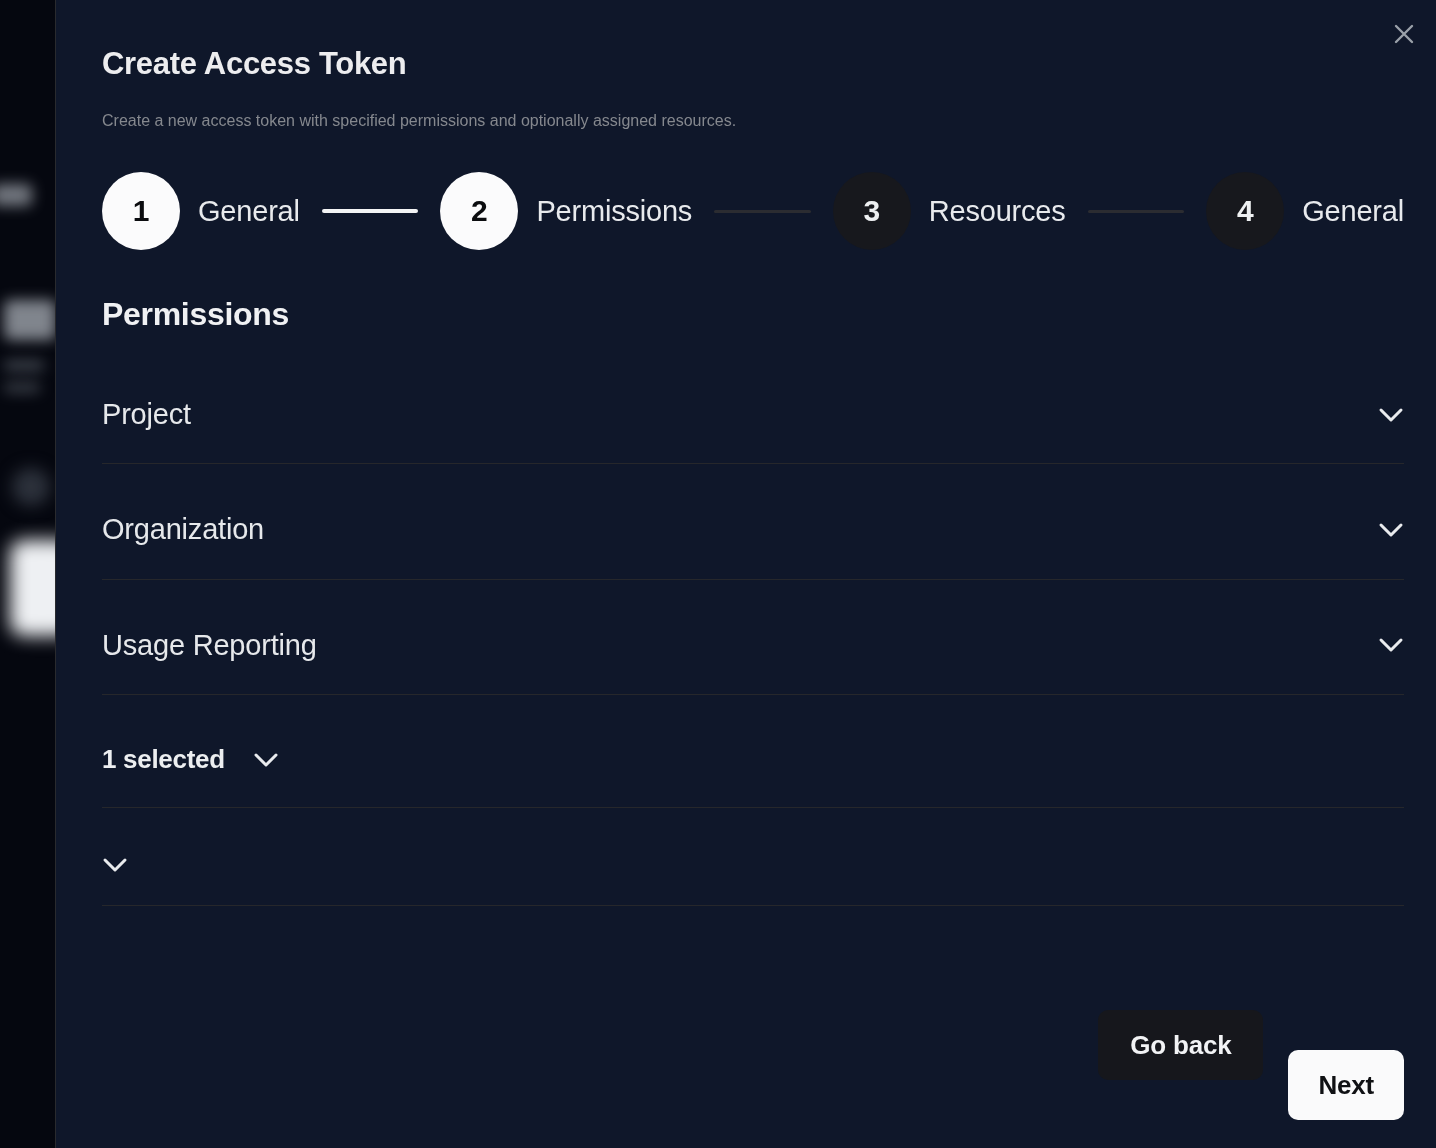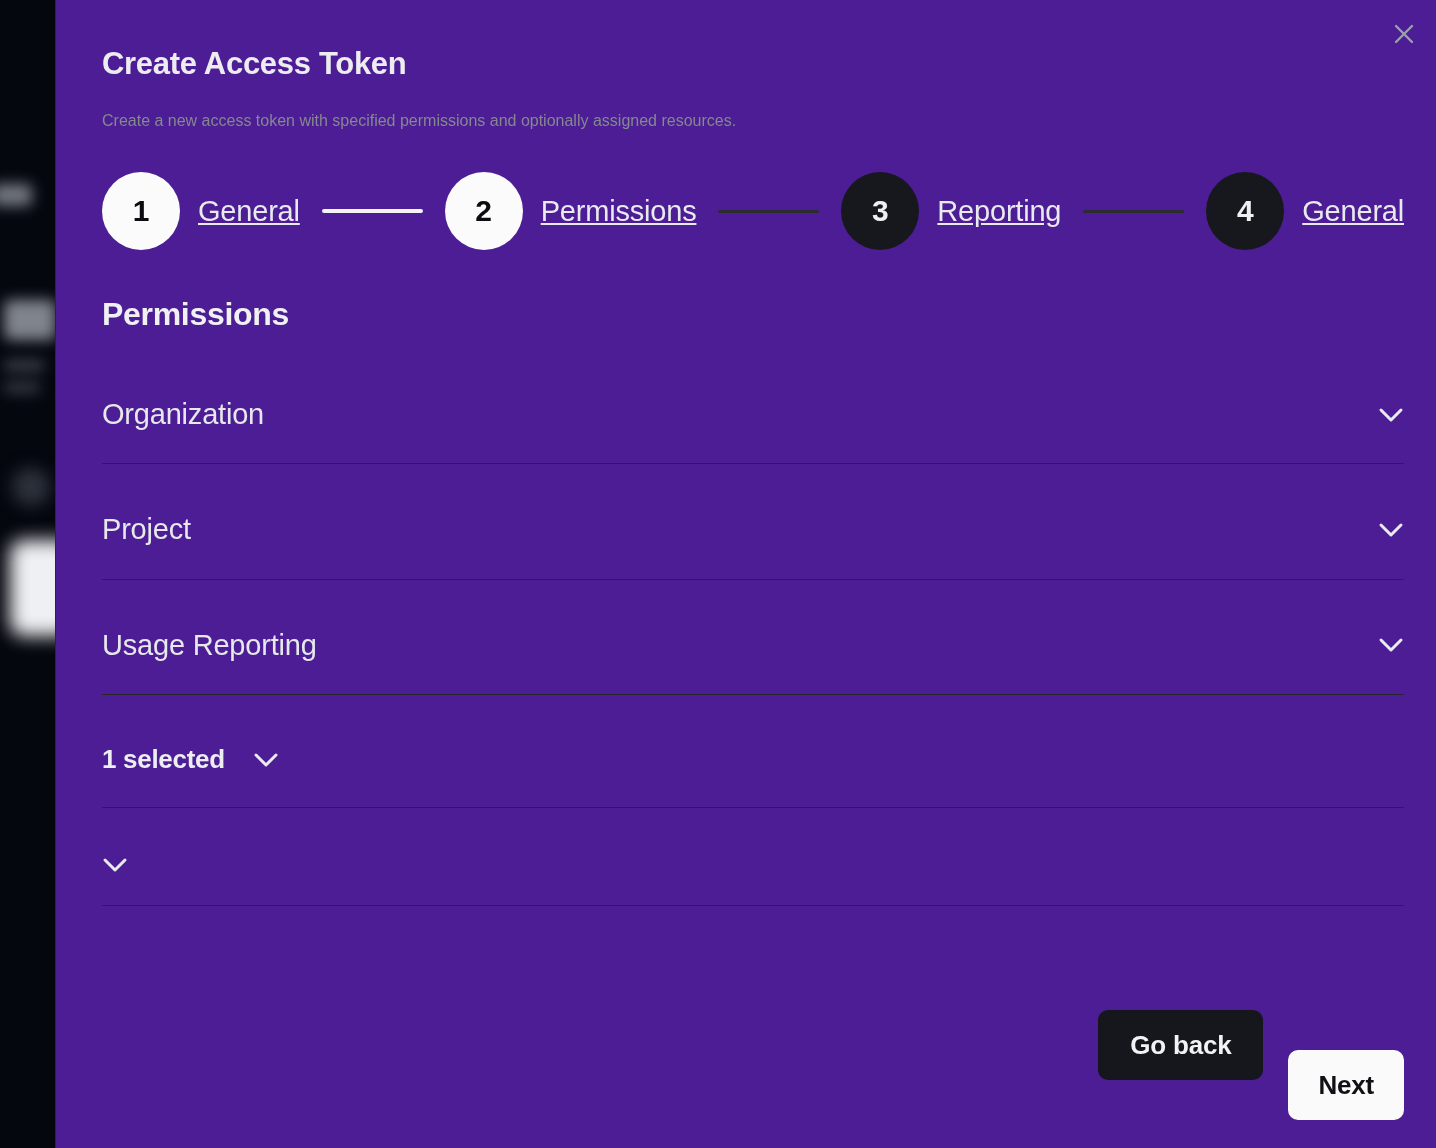--- a/index.html
+++ b/index.html
@@ -17,21 +17,21 @@
   .us-bar     { left: -8px;  top: 184px; width: 40px; height: 22px; background: #8e939b; border-radius: 5px; opacity: .8; }
   .us-block   { left: 4px;   top: 300px; width: 52px; height: 40px; background: #969ba3; border-radius: 6px; opacity: .85; }
   .us-line1   { left: 4px;   top: 360px; width: 40px; height: 11px; background: #4c525b; border-radius: 4px; opacity: .8; }
   .us-line2   { left: 4px;   top: 382px; width: 36px; height: 11px; background: #4c525b; border-radius: 4px; opacity: .7; }
   .us-circle  { left: 12px;  top: 468px; width: 38px; height: 38px; background: #2c313b; border-radius: 50%; filter: blur(8px); }
   .us-square  { left: 10px;  top: 540px; width: 64px; height: 96px; background: #eef0f3; border-radius: 14px; filter: blur(9px); }
 
   
   .modal {
     position: absolute; top: 0; left: 55px; right: 0; bottom: 0;
-    background: #4c1d95;
+    background: #0f172a;
     border-left: 1px solid #292a2e;
     padding: 44px 32px 28px 46px;
     display: flex; flex-direction: column;
   }
 
   .close-btn {
     position: absolute; top: 14px; right: 12px;
     width: 40px; height: 40px;
     background: none; border: none; padding: 0;
     display: flex; align-items: center; justify-content: center;
@@ -52,21 +52,21 @@
   
   .stepper { margin-top: 42px; display: flex; align-items: center; }
   .step { display: flex; align-items: center; gap: 18px; flex: 0 0 auto; }
   .step-circle {
     width: 78px; height: 78px; border-radius: 50%;
     display: flex; align-items: center; justify-content: center;
     font-size: 30px; font-weight: 700;
   }
   .step-circle.filled { background: #fbfbfc; color: #0b0c0f; }
   .step-circle.dim    { background: #17181d; color: #eef0f2; }
-  .step-label { font-size: 29px; font-weight: 500; color: #e8eaed; letter-spacing: -0.2px; text-decoration: underline; }
+  .step-label { font-size: 29px; font-weight: 500; color: #e8eaed; letter-spacing: -0.2px; }
   .connector { flex: 1 1 auto; margin: 0 22px; border-radius: 2px; }
   .connector.done     { height: 4px; background: #f3f4f5; }
   .connector.upcoming { height: 3px; background: #2b2c31; }
 
   
   .section-heading {
     margin: 46px 0 0;
     font-size: 32px; font-weight: 700; letter-spacing: -0.3px;
     color: #f0f1f3;
   }
@@ -121,45 +121,45 @@
       <div class="step-label">General</div>
     </div>
     <div class="connector done"></div>
     <div class="step">
       <div class="step-circle filled">2</div>
       <div class="step-label">Permissions</div>
     </div>
     <div class="connector upcoming"></div>
     <div class="step">
       <div class="step-circle dim">3</div>
-      <div class="step-label">Reporting</div>
+      <div class="step-label">Resources</div>
     </div>
     <div class="connector upcoming"></div>
     <div class="step">
       <div class="step-circle dim">4</div>
       <div class="step-label">General</div>
     </div>
   </div>
 
   <h2 class="section-heading">Permissions</h2>
 
   <div class="rows">
 
     <div class="perm-row">
+      <span class="row-label">Project</span>
+      <span class="row-right">
+
+        <svg width="26" height="16" viewBox="0 0 26 16">
+          <polyline points="3,3 13,13 23,3" fill="none" stroke="#e9ebee" stroke-width="3" stroke-linecap="round" stroke-linejoin="round"></polyline>
+        </svg>
+      </span>
+    </div>
+
+    <div class="perm-row">
       <span class="row-label">Organization</span>
-      <span class="row-right">
-
-        <svg width="26" height="16" viewBox="0 0 26 16">
-          <polyline points="3,3 13,13 23,3" fill="none" stroke="#e9ebee" stroke-width="3" stroke-linecap="round" stroke-linejoin="round"></polyline>
-        </svg>
-      </span>
-    </div>
-
-    <div class="perm-row">
-      <span class="row-label">Project</span>
       <span class="row-right">
 
         <svg width="26" height="16" viewBox="0 0 26 16">
           <polyline points="3,3 13,13 23,3" fill="none" stroke="#e9ebee" stroke-width="3" stroke-linecap="round" stroke-linejoin="round"></polyline>
         </svg>
       </span>
     </div>
 
     <div class="perm-row">
       <span class="row-label">Usage Reporting</span>

